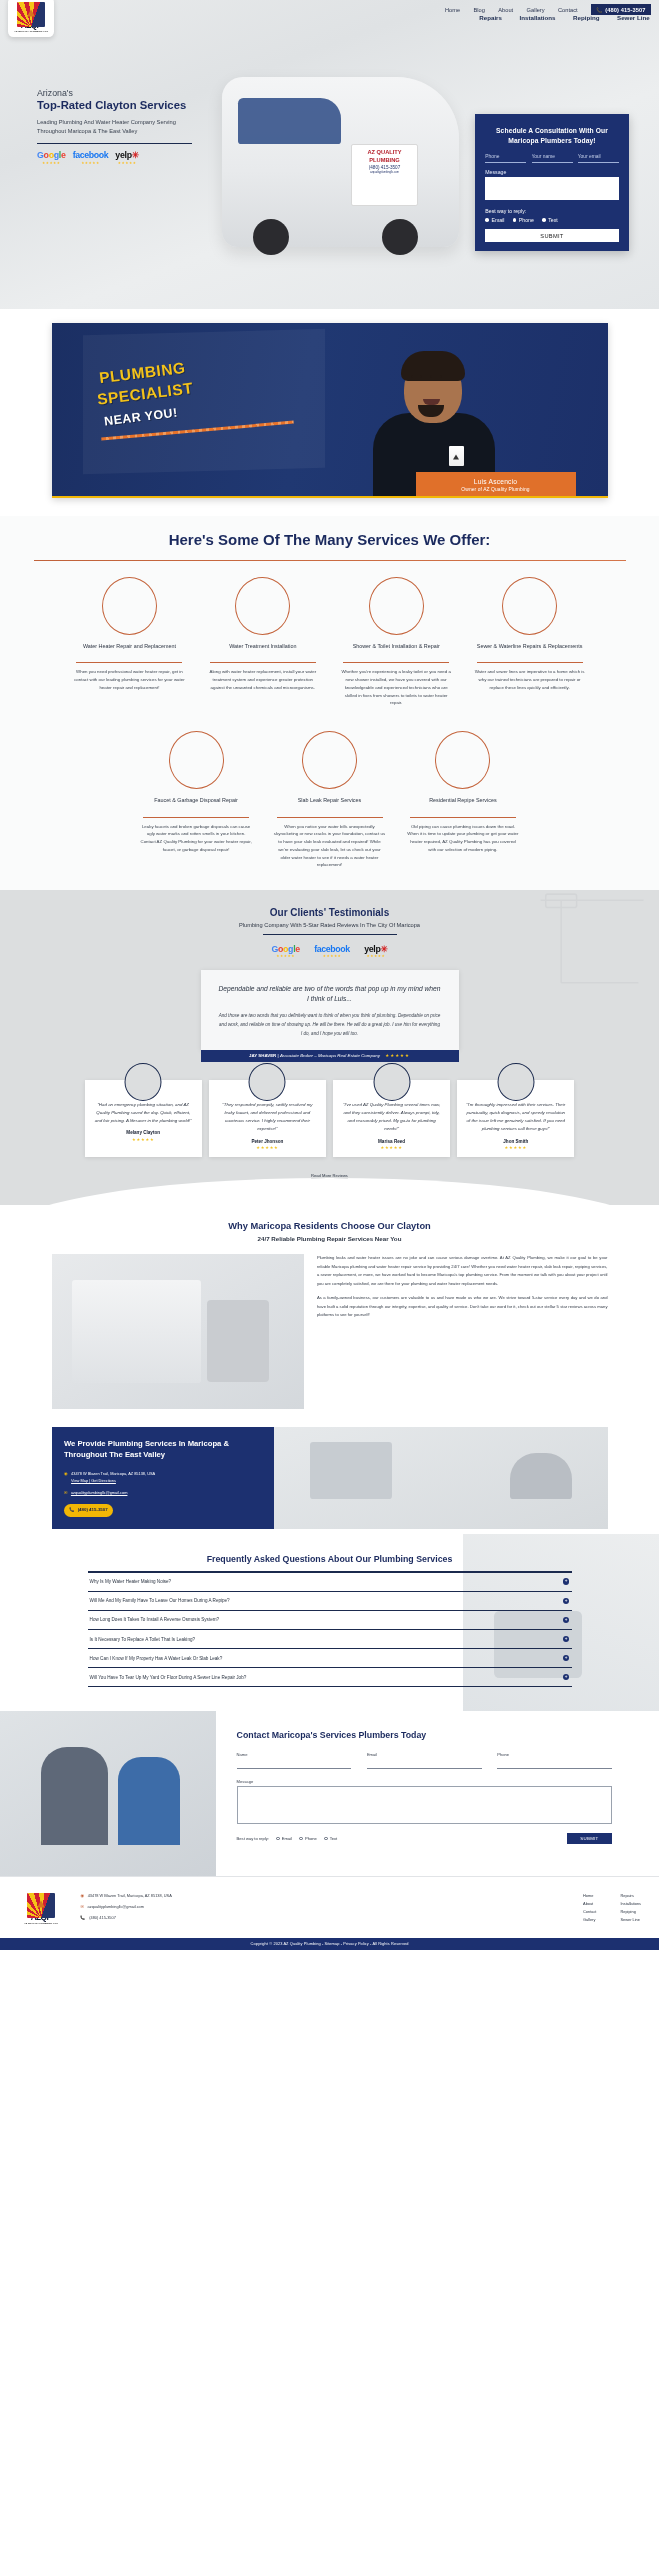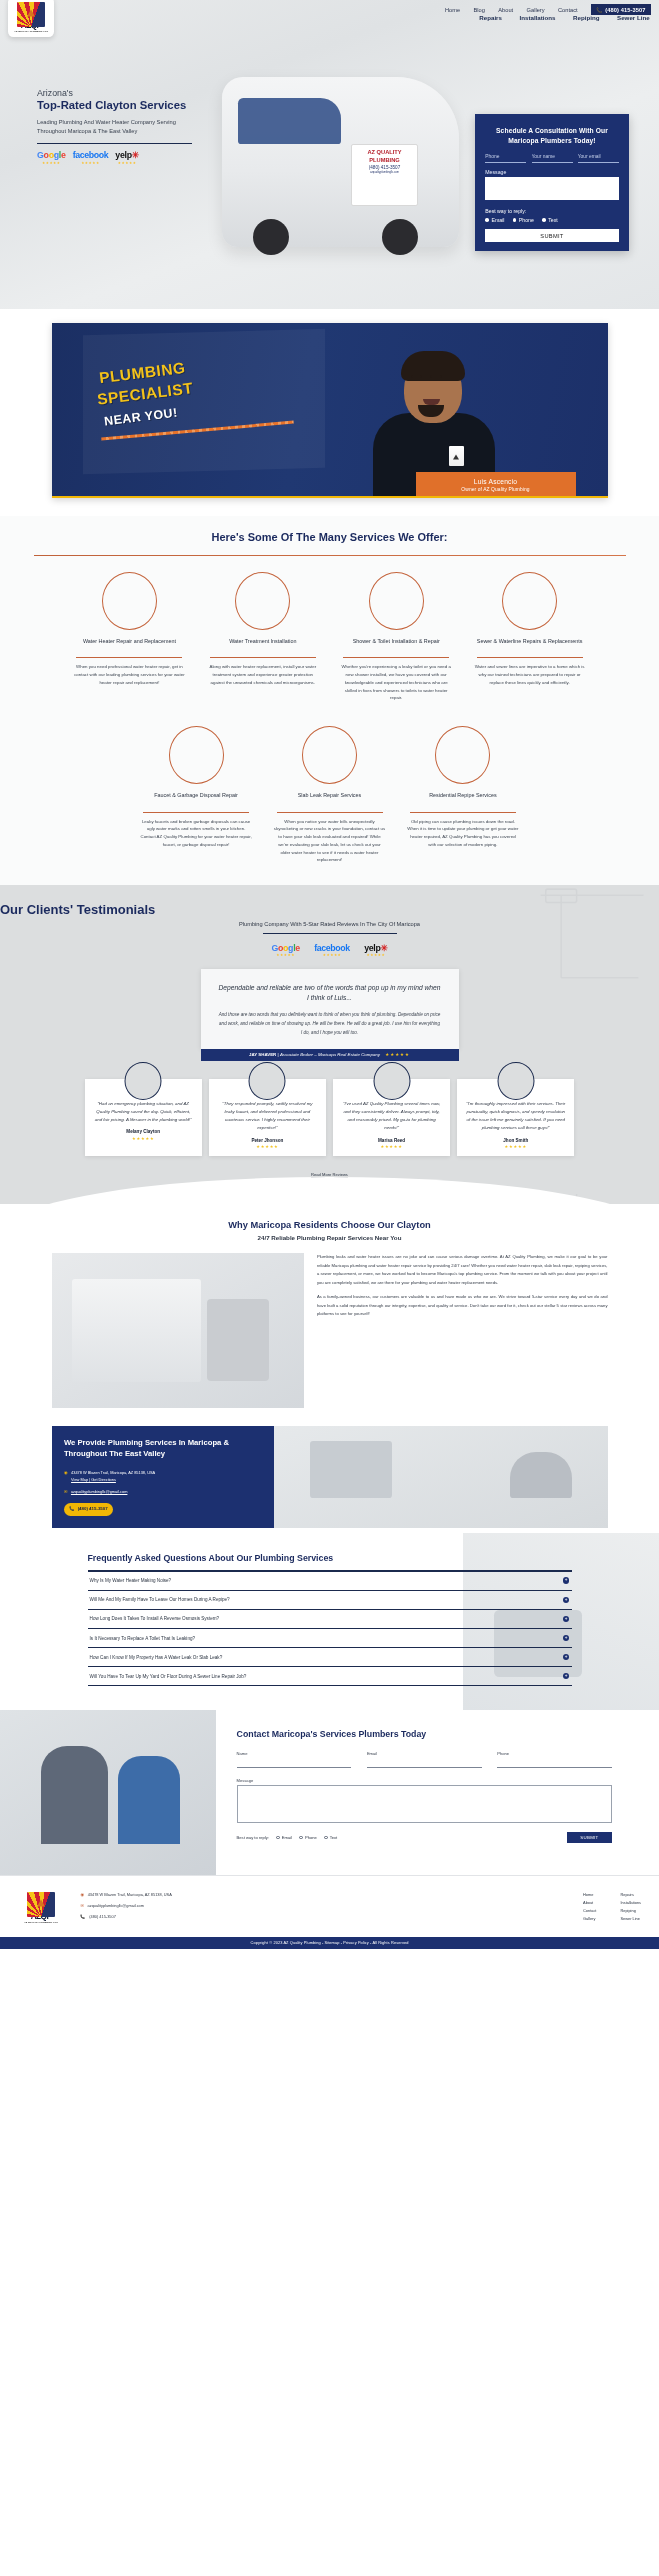--- a/index.html
+++ b/index.html
@@ -190,35 +190,35 @@
 
   
   .services { position:relative; padding:15.5px 0 20.6px; background:#fafbfb; }
   .services:before{
     content:""; position:absolute; inset:0;
     background-image:
       linear-gradient(rgba(0,0,0,.025) 0.5px, transparent 0.5px),
       linear-gradient(90deg, rgba(0,0,0,.025) 0.5px, transparent 0.5px);
     background-size:77px 67px;
   }
-  .sec-h2 { position:relative; text-align:center; font-size:11px; font-weight:bold; color:#1b2a5e; }
+  .sec-h2 { position:relative; text-align:center; font-size:15px; font-weight:bold; color:#1b2a5e; }
   .sec-divider { position:relative; width:592px; margin:11.3px auto 0; height:1.5px;
     background:linear-gradient(90deg,#c0623a,#d4754a); }
   .svc-row { position:relative; display:flex; justify-content:center; gap:12.4px; margin-top:15.5px; }
   .svc { width:121px; text-align:center; }
   .svc-circle { width:55px; height:58px; margin:0 auto 8.2px; border-radius:50%;
     border:0.8px solid #c4643c; }
   .svc-title { font-size:5.4px; color:#2c3442; line-height:1.45; min-height:15.5px; }
   .svc-line { width:106px; height:0.8px; background:#c4643c; margin:4.1px auto 5.2px; }
   .svc-body { font-size:4.4px; color:#3b434f; line-height:1.75; padding:0 4.1px; }
 
   
   .testi { position:relative; background:#dcdedf; padding:17.5px 0 24px; overflow:hidden; }
   .testi-pipes { position:absolute; inset:0; opacity:.25; }
-  .testi-h2 { text-align:left; font-size:13px; font-weight:bold; color:#1b2a5e; position:relative; }
+  .testi-h2 { text-align:center; font-size:10px; font-weight:bold; color:#1b2a5e; position:relative; }
   .testi-sub { text-align:center; font-size:5.7px; color:#2f3745; margin-top:3.6px; position:relative; }
   .testi-rule { width:134px; height:1.5px; background:#1b2a4e; margin:6.2px auto 8.2px; position:relative; }
   .testi-badges { display:flex; justify-content:center; gap:14.4px; position:relative; }
 
   .feat-quote {
     position:relative; width:258px; margin:12.4px auto 0; background:#f6f7f8;
     padding:13.4px 17.5px 11.3px; box-shadow:0 1px 5.2px rgba(0,0,0,.10);
   }
   .fq-big { font-size:6.7px; font-style:italic; color:#2b3442; text-align:center; line-height:1.5; }
   .fq-body { font-size:4.6px; font-style:italic; color:#3b434f; text-align:center; line-height:1.9; margin-top:8.2px; }
@@ -278,21 +278,21 @@
   .map-sec { background:#fff; padding:20.6px 0 10.3px; }
   .map-sec h2 { text-align:center; font-size:8.8px; font-weight:bold; color:#1b2a5e; }
   .map-box { width:592px; height:108px; margin:11.3px auto 0; border:0.8px solid #b9bec6; background:#f7f8f9; }
 
   
   .faq { position:relative; padding:20.6px 0 24px; background:#fff; overflow:hidden; }
   .faq-photo { position:absolute; right:0; top:0; width:196px; height:100%;
     background:linear-gradient(200deg,#eceeef,#dfe3e6); }
   .faq-photo:after{content:"";position:absolute;left:31px;top:77px;width:88px;height:67px;background:#cfd4d8;border-radius:5.2px;}
   .faq-inner { position:relative; width:484px; margin:0 auto; }
-  .faq h2 { font-size:8.8px; font-weight:bold; color:#1b2a5e; }
+  .faq h2 { font-size:8.8px; font-weight:bold; color:#1b2a5e;text-align:center; }
   .faq-rule { height:1.3px; background:#1b2a4e; margin:7.2px 0 0; }
   .faq-item { display:flex; align-items:center; justify-content:space-between;
     border-bottom:0.5px solid #1b2a4e; padding:5.7px 2.1px; }
   .faq-q { font-size:4.6px; color:#2b3442; }
   .faq-plus { width:6.7px; height:6.7px; border-radius:50%; background:#1c3070; color:#fff;
     font-size:4.6px; line-height:6.7px; text-align:center; flex:none; }
 
   
   .contact { position:relative; display:flex; width:659px; min-height:165px; background:#fff; }
   .contact-img { width:216px; background:linear-gradient(150deg,#dfe3e6,#cdd2d7); position:relative; }

